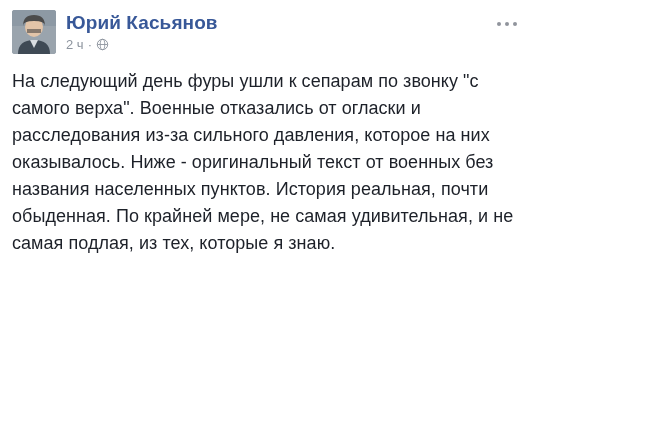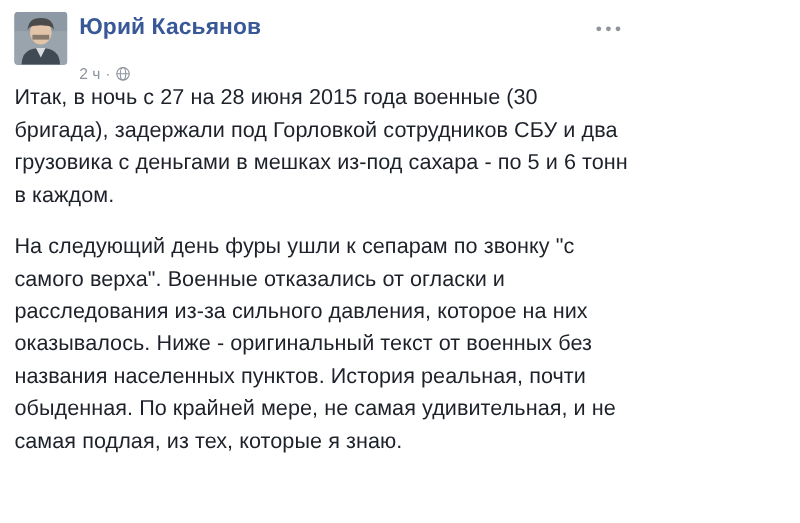--- a/index.html
+++ b/index.html
@@ -48,21 +48,21 @@
   .author-name {
     font-size: 19px;
     font-weight: bold;
     color: #385898;
     line-height: 23px;
     letter-spacing: 0.1px;
   }
   .meta-row {
     display: flex;
     align-items: center;
-    margin-top: 20px;
+    margin-top: 3px;
     font-size: 13px;
     color: #8d949e;
   }
   .timestamp {
     font-size: 13px;
     color: #8d949e;
   }
   .meta-sep {
     margin: 0 4px;
     color: #8d949e;
@@ -141,17 +141,16 @@
 
     <div class="menu-button">
       <span class="dot"></span>
       <span class="dot"></span>
       <span class="dot"></span>
     </div>
 
   </div>
 
   <div class="post-body">
-    <p>Итак, в ночь с 27 на 28 июня 2015 года военные (30 бригада), задержали под Горловкой сотрудников СБУ и два грузовика с деньгами в мешках из-под сахара - по 5 и 6 тонн в каждом.</p>
     <p>На следующий день фуры ушли к сепарам по звонку "с самого верха". Военные отказались от огласки и расследования из-за сильного давления, которое на них оказывалось. Ниже - оригинальный текст от военных без названия населенных пунктов. История реальная, почти обыденная. По крайней мере, не самая удивительная, и не самая подлая, из тех, которые я знаю.</p>
   </div>
 
 </div>
 
 </body></html>

